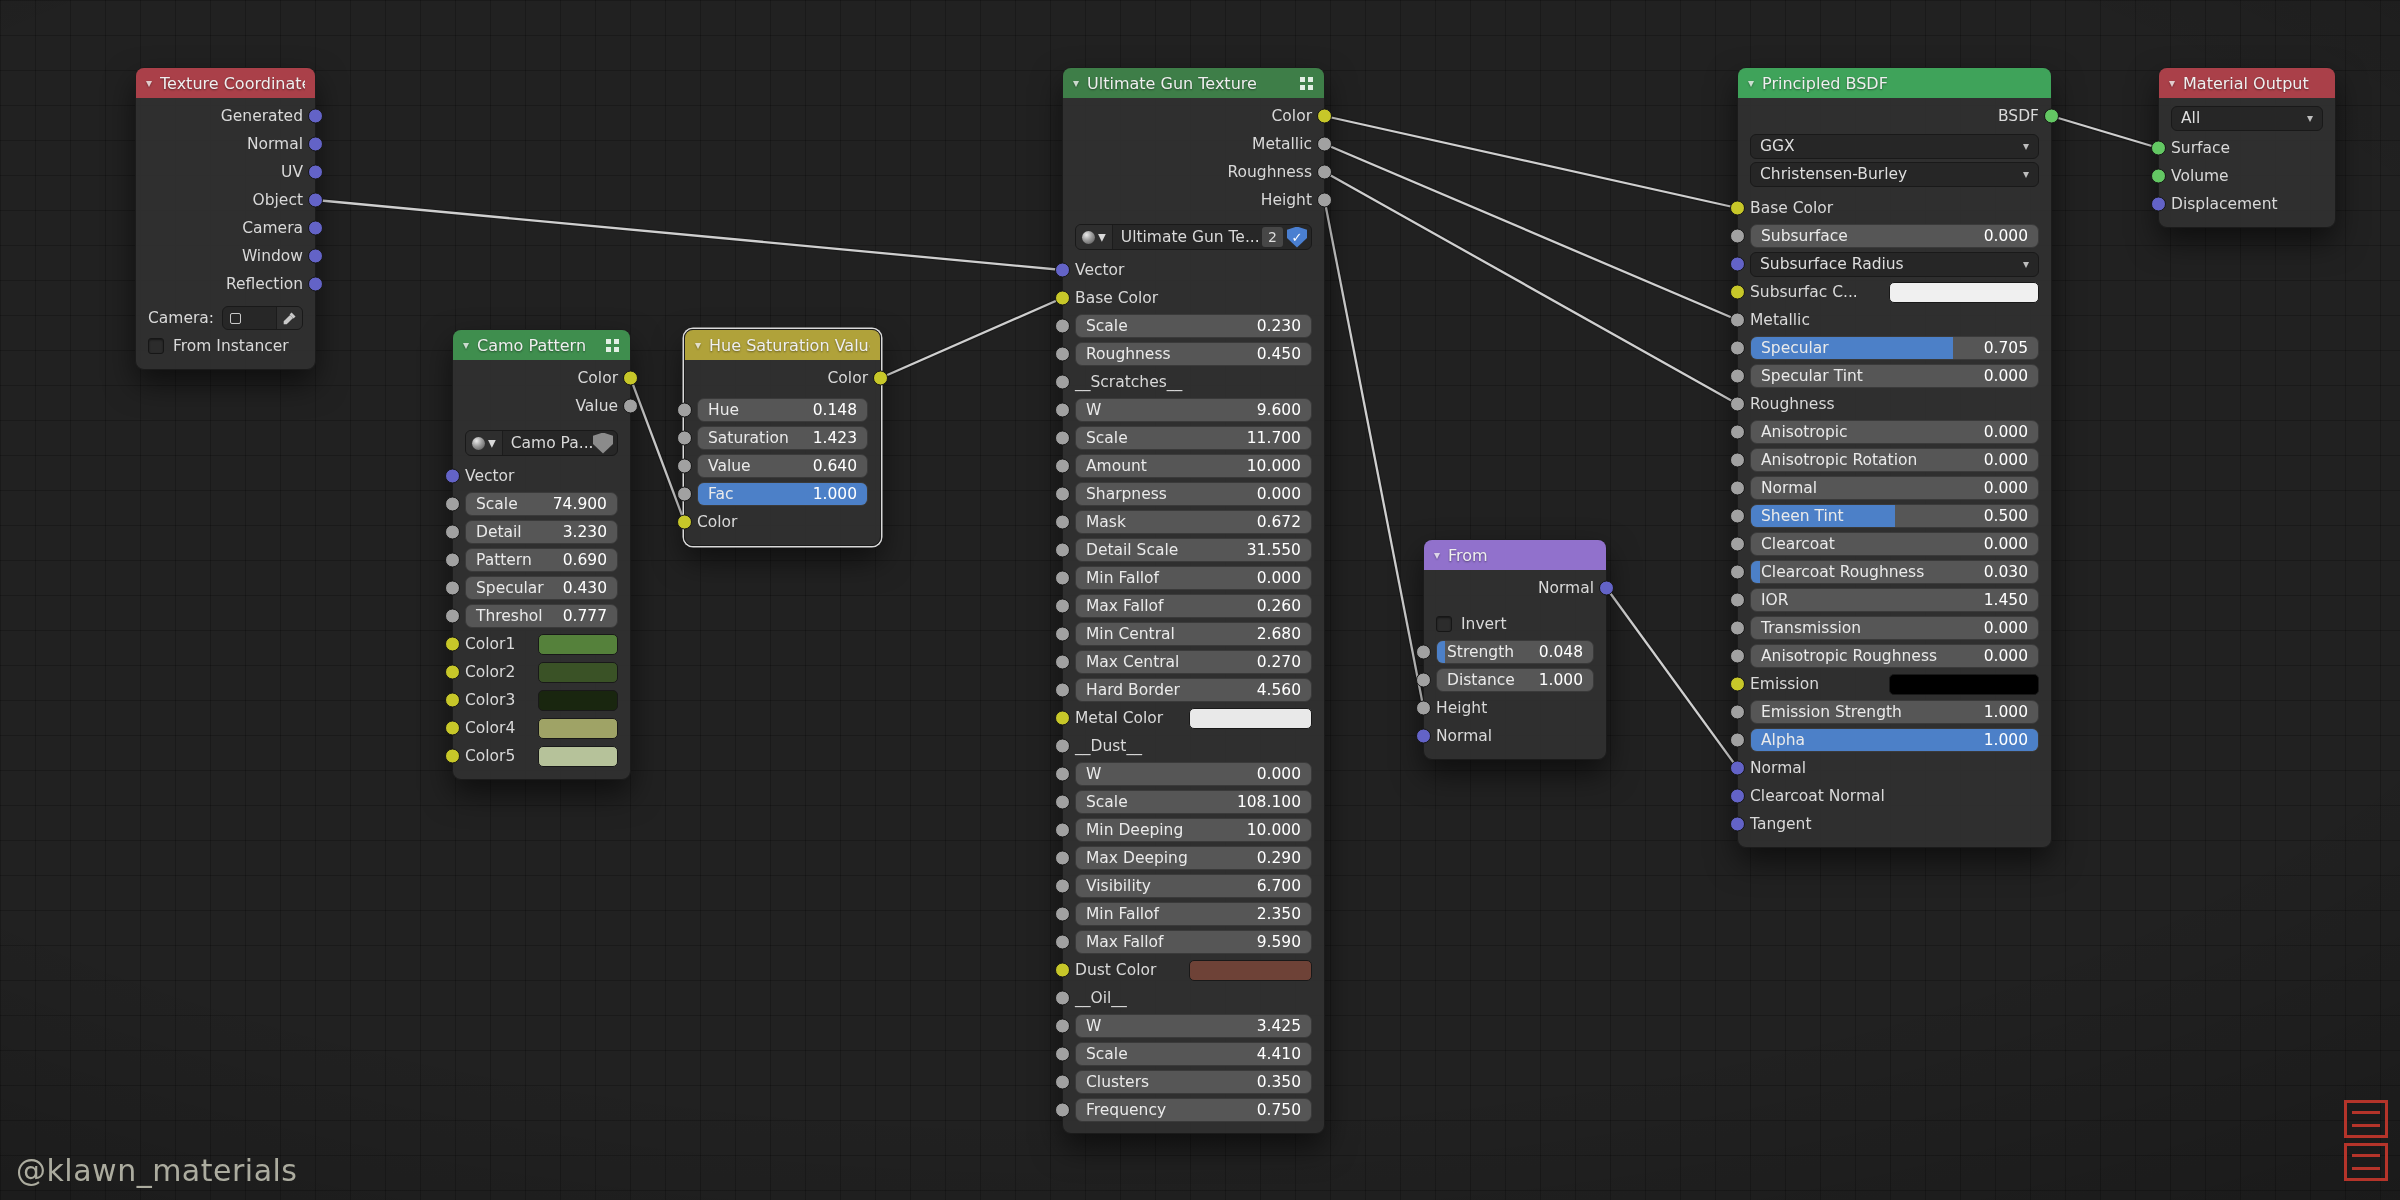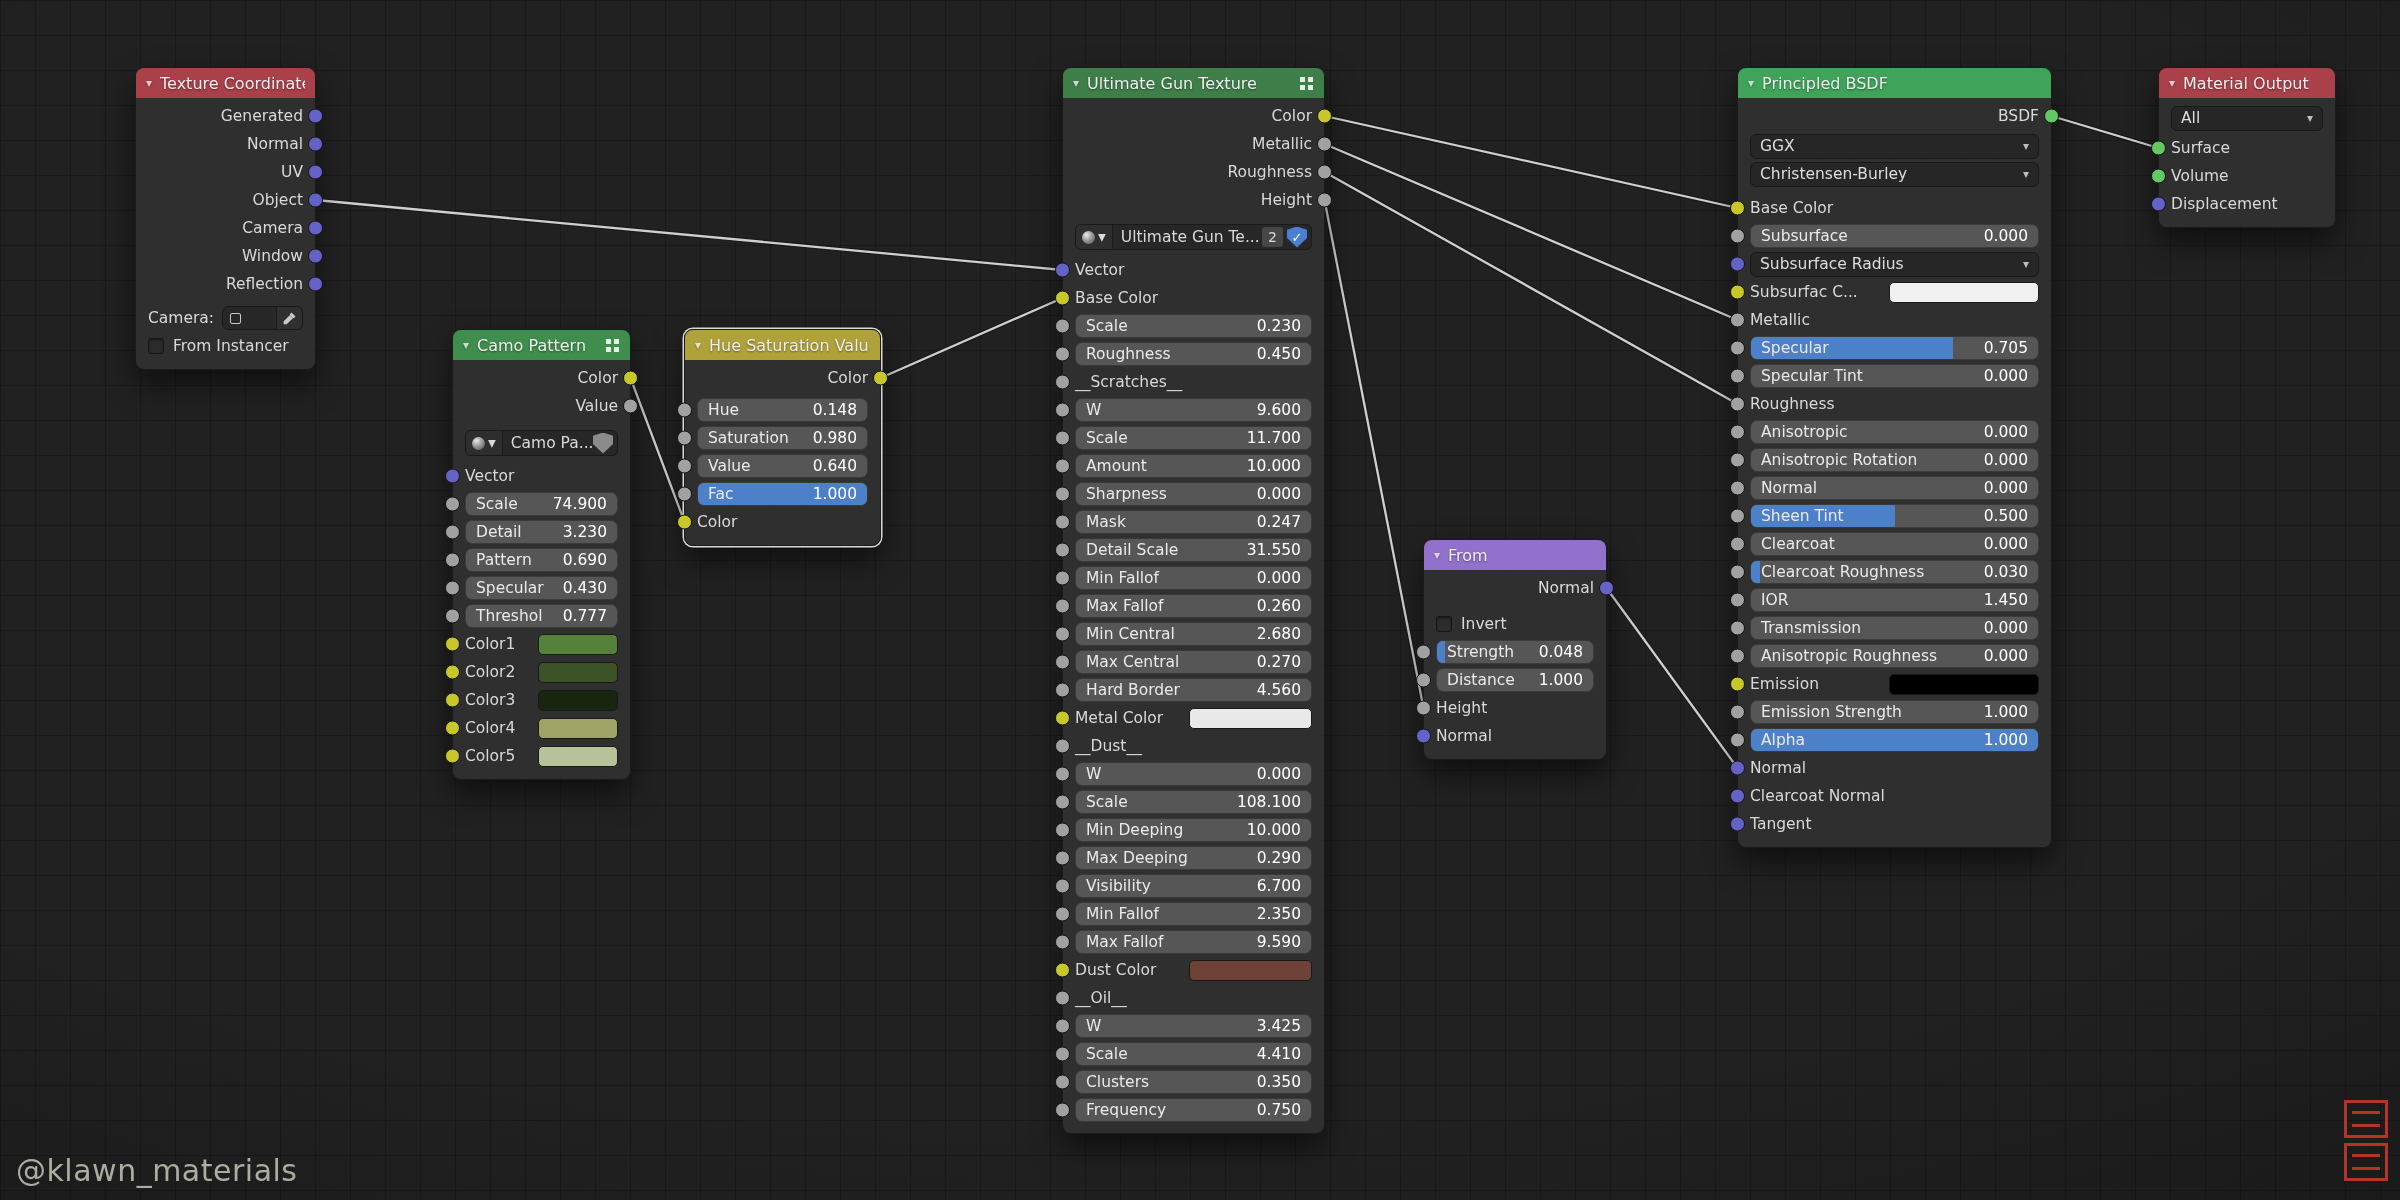--- a/index.html
+++ b/index.html
@@ -262,21 +262,21 @@
             <span class="sock left" id="s-2-1-in" style="background: rgb(161, 161, 161);"></span>
             <div class="slider">
               <span class="slbl">Hue</span>
               <span class="sval">0.148</span>
             </div>
           </div>
           <div class="row">
             <span class="sock left" id="s-2-2-in" style="background: rgb(161, 161, 161);"></span>
             <div class="slider">
               <span class="slbl">Saturation</span>
-              <span class="sval">0.980</span>
+              <span class="sval">1.423</span>
             </div>
           </div>
           <div class="row">
             <span class="sock left" id="s-2-3-in" style="background: rgb(161, 161, 161);"></span>
             <div class="slider">
               <span class="slbl">Value</span>
               <span class="sval">0.640</span>
             </div>
           </div>
           <div class="row">
@@ -380,21 +380,21 @@
             <span class="sock left" id="s-3-13-in" style="background: rgb(161, 161, 161);"></span>
             <div class="slider">
               <span class="slbl">Sharpness</span>
               <span class="sval">0.000</span>
             </div>
           </div>
           <div class="row">
             <span class="sock left" id="s-3-14-in" style="background: rgb(161, 161, 161);"></span>
             <div class="slider">
               <span class="slbl">Mask</span>
-              <span class="sval">0.247</span>
+              <span class="sval">0.672</span>
             </div>
           </div>
           <div class="row">
             <span class="sock left" id="s-3-15-in" style="background: rgb(161, 161, 161);"></span>
             <div class="slider">
               <span class="slbl">Detail Scale</span>
               <span class="sval">31.550</span>
             </div>
           </div>
           <div class="row">

